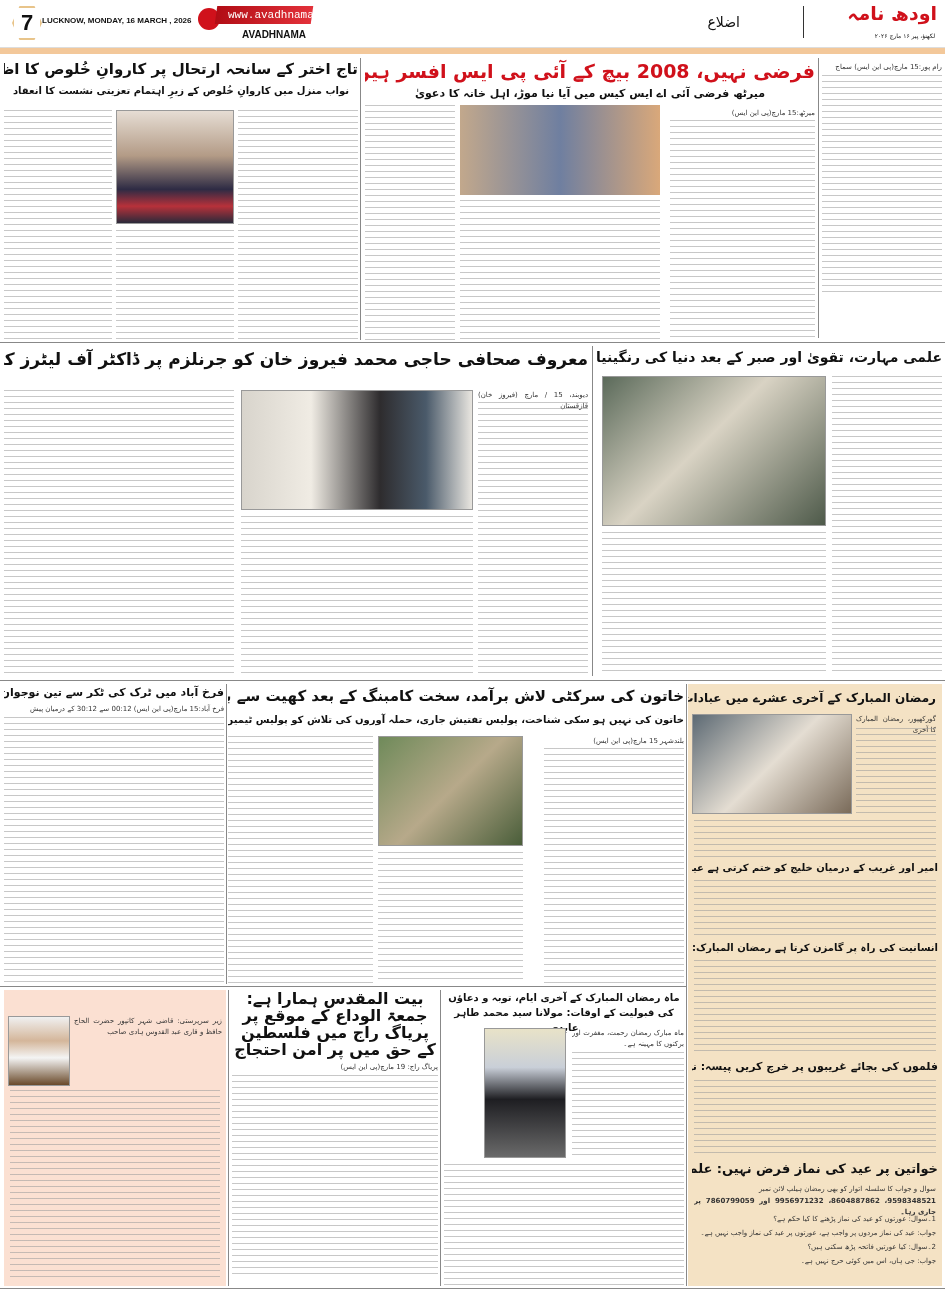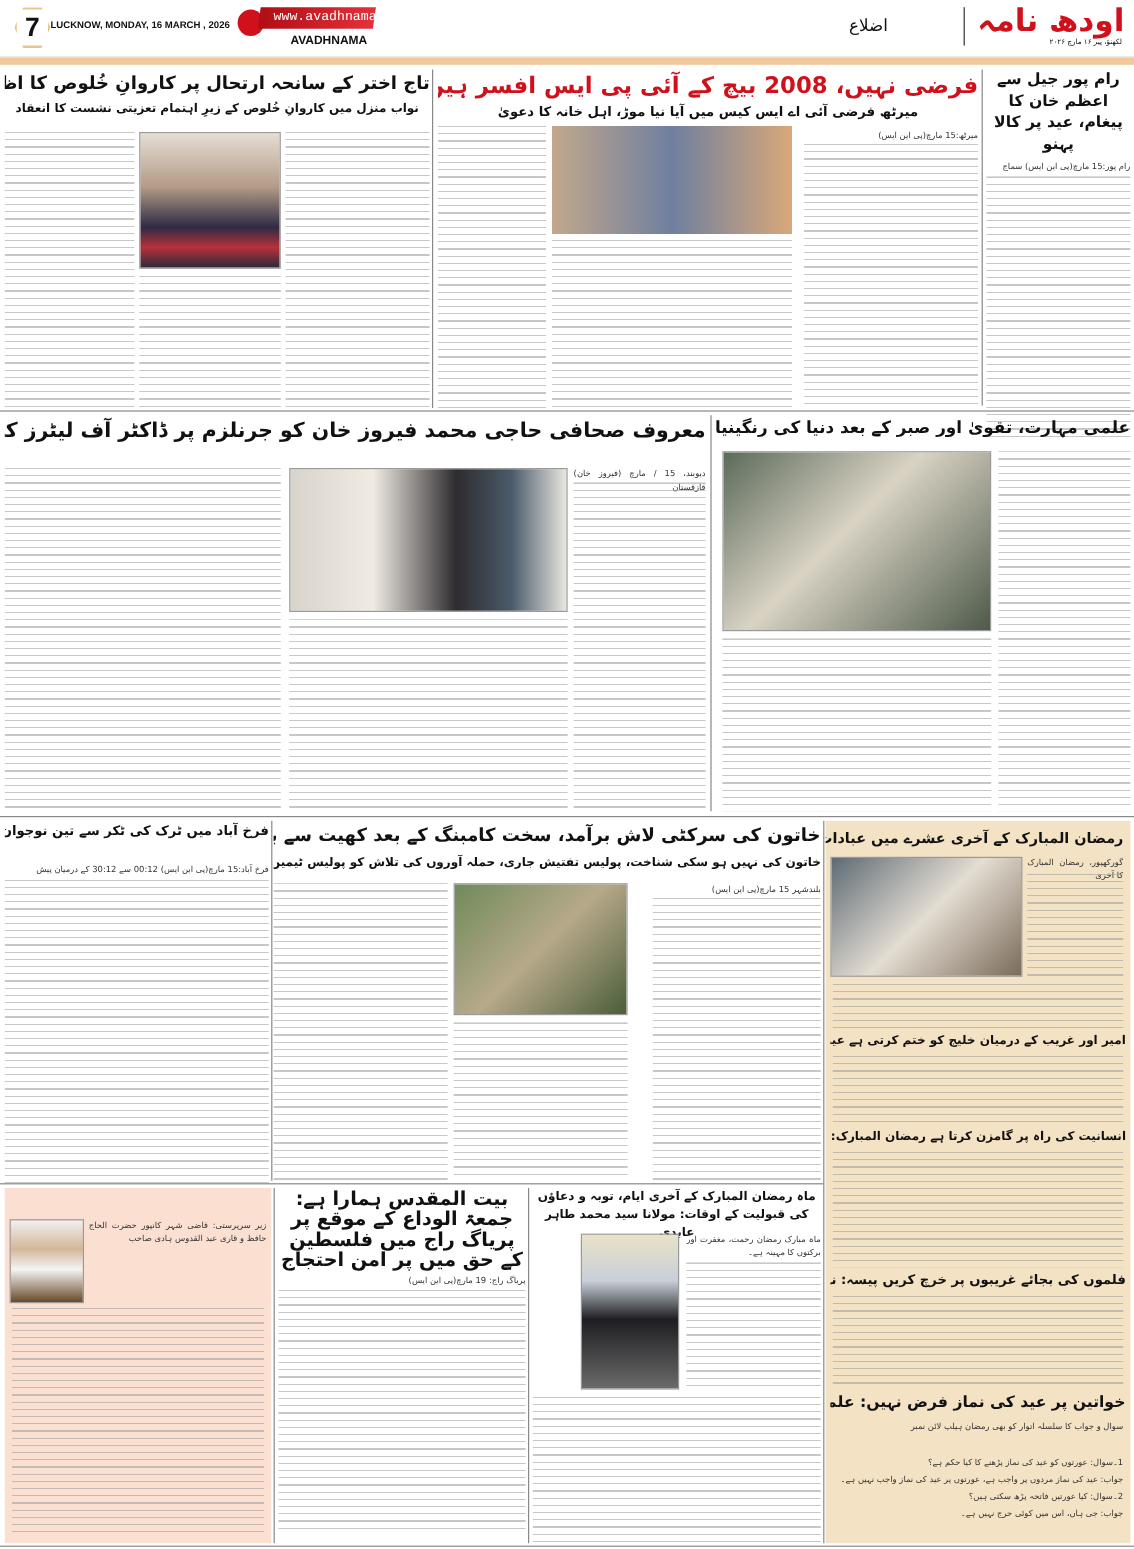--- a/index.html
+++ b/index.html
@@ -24,27 +24,26 @@
   </div>
   <div class="abs" style="left:42px;top:16px;font-size:8px;font-weight:bold;font-family:'Liberation Sans',sans-serif;">LUCKNOW, MONDAY, 16  MARCH , 2026</div>
   <div class="abs" style="left:198px;top:4px;width:110px;height:40px;">
     <div class="abs" style="left:0;top:4px;width:22px;height:22px;border-radius:50%;background:#d0111b;"></div>
     <div class="abs" style="left:18px;top:2px;width:96px;height:18px;background:linear-gradient(90deg,#b10d15,#e3313a);transform:skewX(-8deg);"></div>
     <div class="abs" style="left:30px;top:5px;font-size:11px;color:#fff;font-family:Liberation Mono, monospace;text-align:center;">www.avadhnama.com</div>
     <div class="abs" style="left:44px;top:25px;font-size:10px;font-weight:bold;font-family:'Liberation Sans',sans-serif;">AVADHNAMA</div>
   </div>
   <div class="abs urdu" style="right:205px;top:14px;font-size:14px;">اضلاع</div>
   <div class="abs" style="left:803px;top:6px;width:1px;height:32px;background:#333;"></div>
-  <div class="abs urdu" style="right:8px;top:2px;font-size:26px;color:#d0111b;font-weight:bold;">اودھ نامہ</div>
+  <div class="abs urdu" style="right:8px;top:2px;font-size:19px;color:#d0111b;font-weight:bold;">اودھ نامہ</div>
   <div class="abs urdu" style="right:10px;top:32px;font-size:6px;">لکھنؤ، پیر ۱۶ مارچ ۲۰۲۶</div>
 </div>
 <div class="abs" style="left:0;top:48px;width:945px;height:6px;background:#f3c89a;"></div>
 
 <div class="abs" style="left:822px;top:58px;width:120px;height:280px;">
-  <div class="urdu head-black" style="font-size:13px;line-height:18px;text-align:center;">رام پور جیل سے اعظم خان کا پیغام، عید پر کالا پہنو</div>
   <div class="urdu body-text" style="margin-top:4px;">رام پور:15 مارچ(پی این ایس) سماج</div>
   <div class="lines" style="height:220px;margin-top:2px;"></div>
 </div>
 <div class="abs rule-v" style="left:818px;top:58px;height:280px;"></div>
 
 <div class="abs" style="left:365px;top:58px;width:450px;height:282px;">
   <div class="urdu head-red" style="font-size:19px;line-height:26px;white-space:nowrap;overflow:hidden;">فرضی نہیں، 2008 بیچ کے آئی پی ایس افسر ہیں راہل کوشک</div>
   <div class="urdu sub" style="font-size:11px;line-height:16px;margin-top:2px;text-align:center;">میرٹھ فرضی آئی اے ایس کیس میں آیا نیا موڑ، اہل خانہ کا دعویٰ</div>
   <div class="abs" style="left:95px;top:47px;width:200px;height:90px;background:linear-gradient(90deg,#c2a88c,#6f7fa0 50%,#d9a87a);"></div>
   <div class="abs urdu body-text" style="right:0;top:50px;width:145px;">میرٹھ:15 مارچ(پی این ایس)</div>
@@ -91,41 +90,42 @@
   <div class="abs lines" style="right:6px;top:44px;width:80px;height:90px;"></div>
   <div class="abs lines" style="left:6px;top:136px;width:242px;height:38px;"></div>
   <div class="abs urdu head-black" style="left:4px;top:176px;width:246px;font-size:10px;line-height:16px;white-space:nowrap;overflow:hidden;">امیر اور غریب کے درمیان خلیج کو ختم کرتی ہے عید: مفتی اظہر شمسی</div>
   <div class="abs lines" style="left:6px;top:196px;width:242px;height:58px;"></div>
   <div class="abs urdu head-black" style="left:4px;top:256px;width:246px;font-size:10px;line-height:16px;white-space:nowrap;overflow:hidden;">انسانیت کی راہ پر گامزن کرتا ہے رمضان المبارک: مفتی اختر حسین</div>
   <div class="abs lines" style="left:6px;top:276px;width:242px;height:96px;"></div>
   <div class="abs urdu head-black" style="left:4px;top:374px;width:246px;font-size:11px;line-height:18px;white-space:nowrap;overflow:hidden;">فلموں کی بجائے غریبوں پر خرچ کریں پیسہ: نہال احمد</div>
   <div class="abs lines" style="left:6px;top:396px;width:242px;height:76px;"></div>
   <div class="abs urdu head-black" style="left:4px;top:474px;width:246px;font-size:13px;line-height:22px;white-space:nowrap;overflow:hidden;">خواتین پر عید کی نماز فرض نہیں: علما کرام</div>
   <div class="abs urdu body-text" style="left:6px;top:500px;width:242px;">سوال و جواب کا سلسلہ اتوار کو بھی رمضان ہیلپ لائن نمبر</div>
+  <div class="abs urdu body-text" style="left:6px;top:512px;width:242px;font-weight:bold;">9598348521، 8604887862، 9956971232 اور 7860799059 پر جاری رہا۔</div>
   <div class="abs urdu body-text" style="left:6px;top:530px;width:242px;">1۔سوال: عورتوں کو عید کی نماز پڑھنے کا کیا حکم ہے؟</div>
   <div class="abs urdu body-text" style="left:6px;top:544px;width:242px;">جواب: عید کی نماز مردوں پر واجب ہے، عورتوں پر عید کی نماز واجب نہیں ہے۔</div>
   <div class="abs urdu body-text" style="left:6px;top:558px;width:242px;">2۔سوال: کیا عورتیں فاتحہ پڑھ سکتی ہیں؟</div>
   <div class="abs urdu body-text" style="left:6px;top:572px;width:242px;">جواب: جی ہاں، اس میں کوئی حرج نہیں ہے۔</div>
 </div>
 
 <div class="abs" style="left:228px;top:684px;width:456px;height:300px;">
   <div class="urdu head-black" style="font-size:15px;line-height:24px;white-space:nowrap;overflow:hidden;">خاتون کی سرکٹی لاش برآمد، سخت کامبنگ کے بعد کھیت سے برآمد ہوا کٹا ہوا سر</div>
   <div class="urdu sub" style="font-size:10px;line-height:16px;text-align:center;margin-top:4px;white-space:nowrap;overflow:hidden;">خاتون کی نہیں ہو سکی شناخت، پولیس تفتیش جاری، حملہ آوروں کی تلاش کو پولیس ٹیمیں تشکیل</div>
   <div class="abs photo" style="left:150px;top:52px;width:145px;height:110px;background:linear-gradient(135deg,#6f8a5a,#b7a98a 50%,#4a5e3a);"></div>
   <div class="abs urdu body-text" style="right:0;top:52px;width:140px;">بلندشہر 15 مارچ(پی این ایس)</div>
   <div class="abs lines" style="right:0;top:64px;width:140px;height:236px;"></div>
   <div class="abs lines" style="left:0;top:52px;width:145px;height:248px;"></div>
   <div class="abs lines" style="left:150px;top:168px;width:145px;height:132px;"></div>
 </div>
 <div class="abs rule-v" style="left:686px;top:684px;height:602px;"></div>
 <div class="abs rule-v" style="left:226px;top:684px;height:300px;"></div>
 
 <div class="abs" style="left:4px;top:684px;width:220px;height:300px;">
   <div class="urdu head-black" style="font-size:11px;line-height:18px;white-space:nowrap;overflow:hidden;">فرخ آباد میں ٹرک کی ٹکر سے تین نوجوان جاں بحق</div>
-  <div class="urdu body-text" style="margin-top:18px;white-space:nowrap;">فرخ آباد:15 مارچ(پی این ایس) 00:12 سے 30:12 کے درمیان پیش</div>
+  <div class="urdu body-text" style="margin-top:2px;white-space:nowrap;">فرخ آباد:15 مارچ(پی این ایس) 00:12 سے 30:12 کے درمیان پیش</div>
   <div class="lines" style="height:270px;margin-top:2px;"></div>
 </div>
 
 <div class="abs rule-h" style="left:0;top:986px;width:686px;"></div>
 
 <div class="abs" style="left:444px;top:990px;width:240px;height:296px;">
   <div class="urdu head-black" style="font-size:10px;line-height:15px;text-align:center;">ماہ رمضان المبارک کے آخری ایام، توبہ و دعاؤں کی قبولیت کے اوقات: مولانا سید محمد طاہر عابدی</div>
   <div class="abs photo" style="left:40px;top:38px;width:82px;height:130px;background:linear-gradient(180deg,#e8e2c8 0,#c9cfd8 30%,#1e1e22 55%,#6a6a6a);"></div>
   <div class="abs urdu body-text" style="right:0;top:38px;width:112px;">ماہ مبارک رمضان رحمت، مغفرت اور برکتوں کا مہینہ ہے۔</div>
   <div class="abs lines" style="right:0;top:62px;width:112px;height:106px;"></div>

